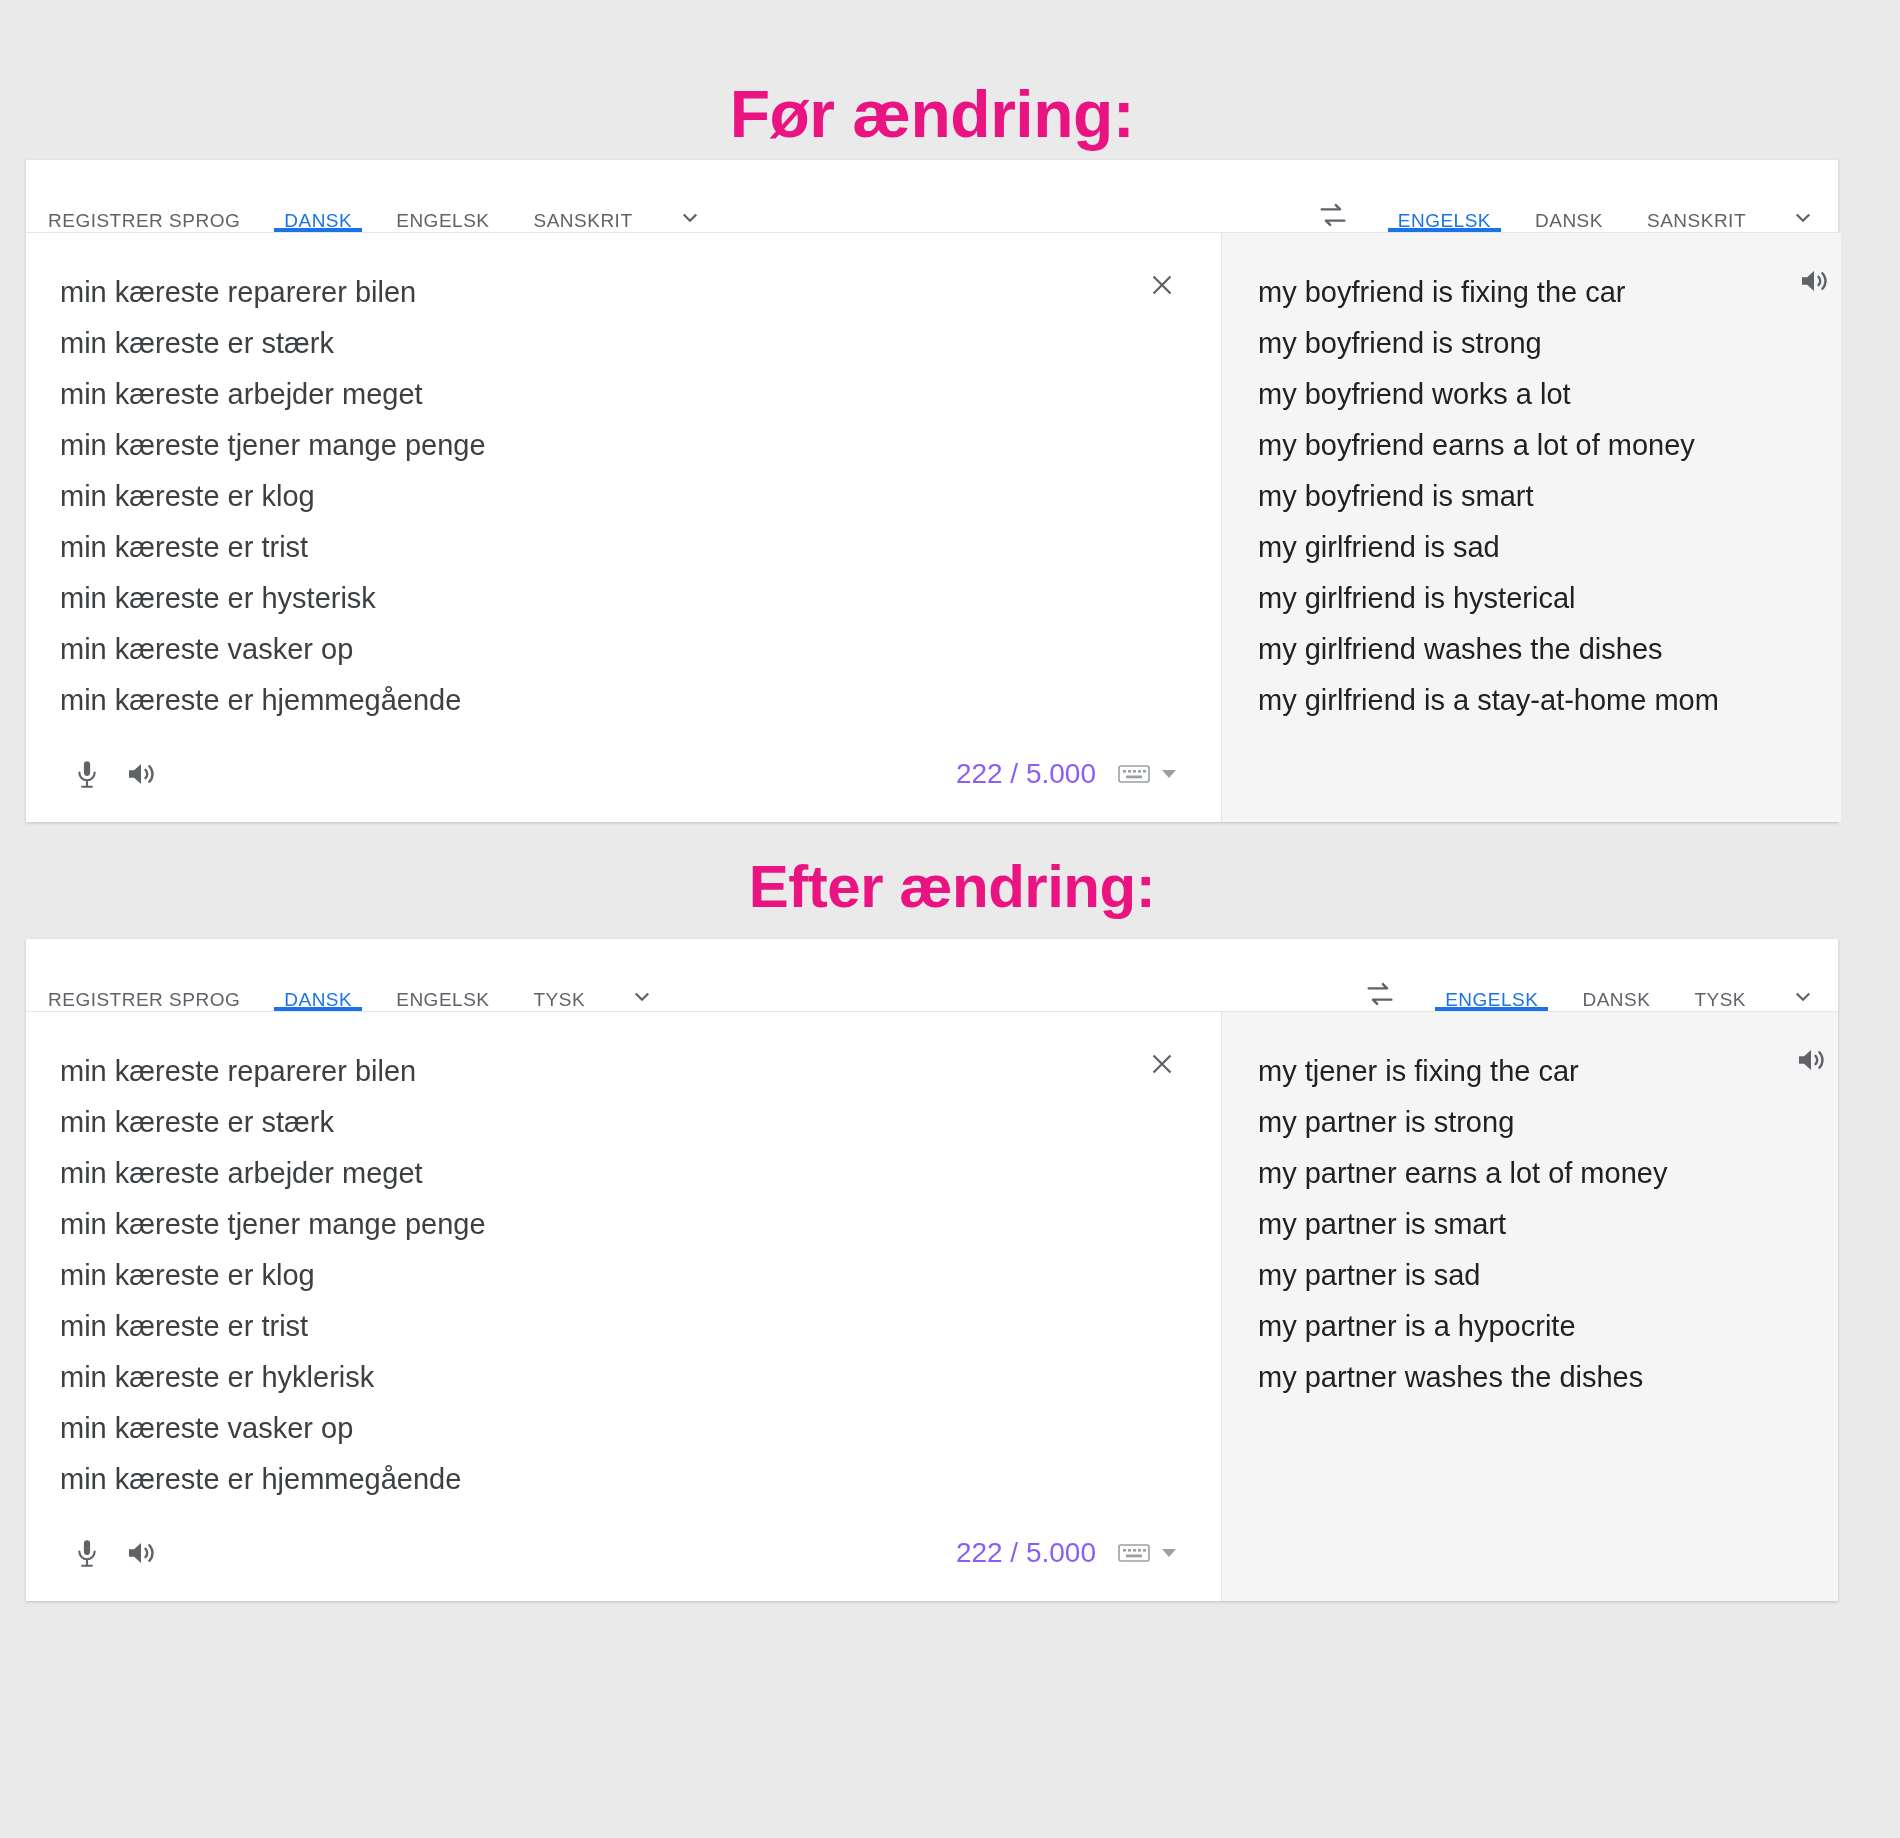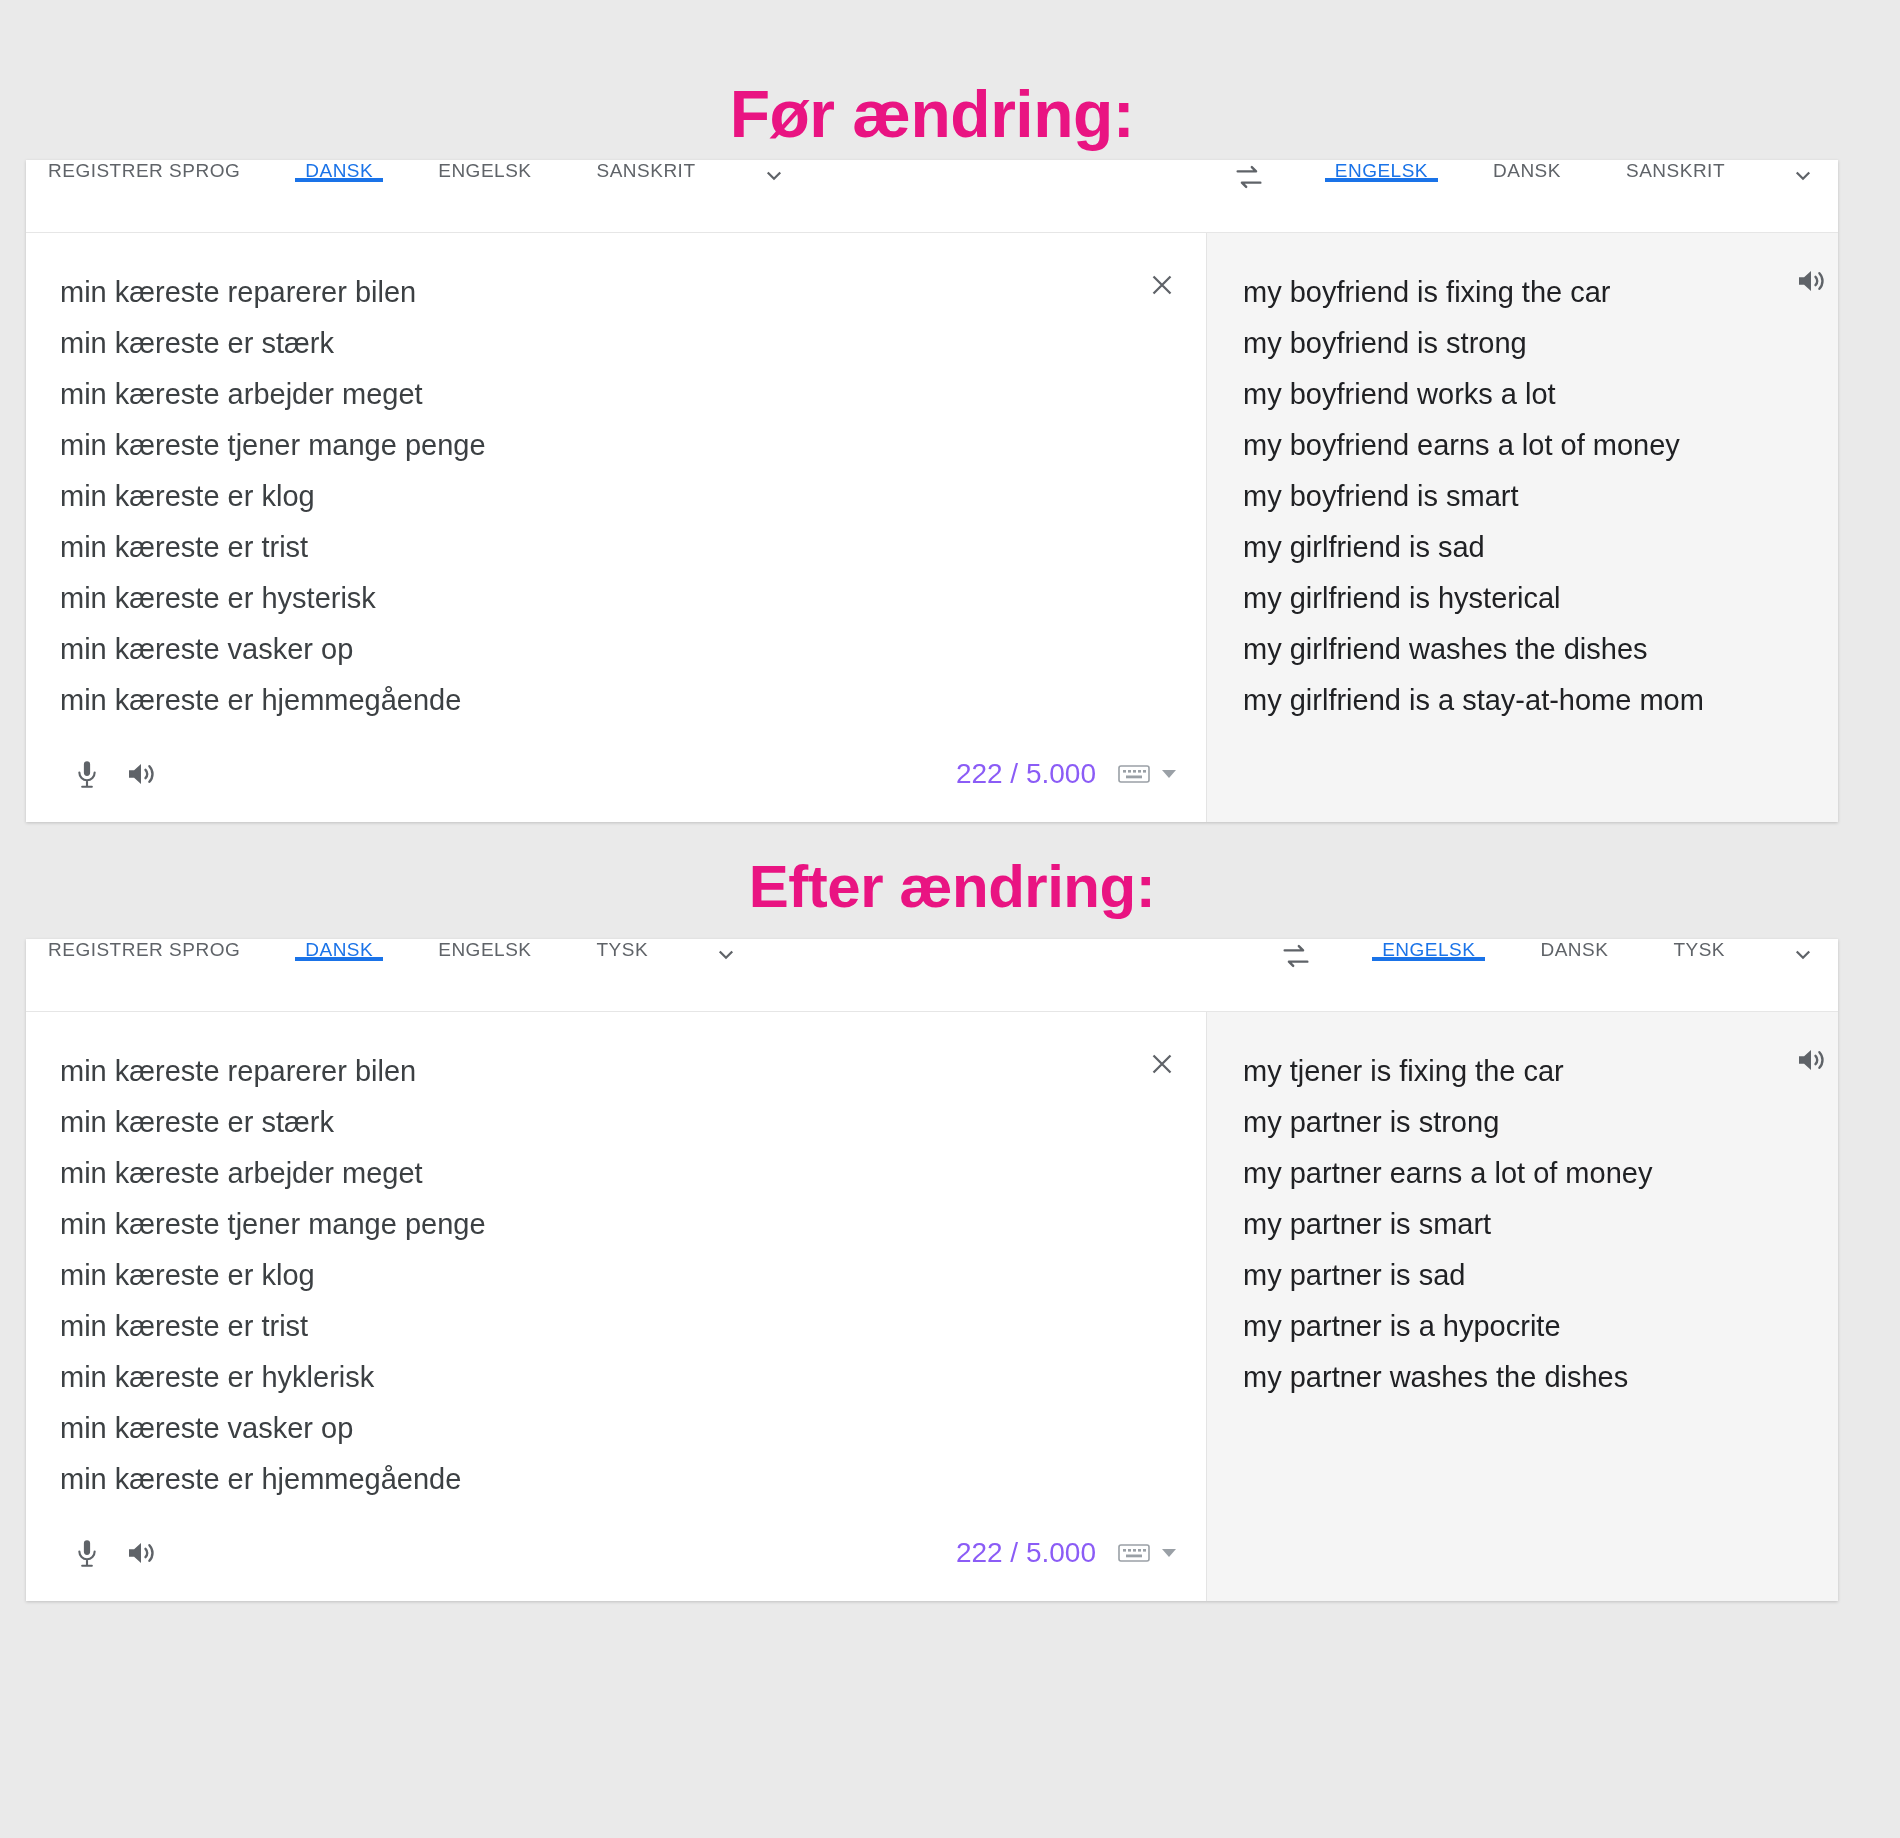--- a/index.html
+++ b/index.html
@@ -51,23 +51,22 @@
 
   .tabbar {
     display: flex;
     align-items: stretch;
     height: 72px;
     border-bottom: 1px solid #e6e6e6;
     background: #fff;
   }
   .tabbar-left, .tabbar-right {
     display: flex;
-    align-items: flex-start;
+    align-items: flex-end;
     position: relative;
-    gap: 21px;
   }
   .tabbar-left { flex: 0 0 auto; }
   .tabbar-right { flex: 0 0 auto; }
   .tab-spacer { flex: 1 1 auto; }
 
   .tab {
     display: flex;
     align-items: center;
     justify-content: center;
     padding: 0 22px;
@@ -106,20 +105,21 @@
     align-items: center;
     justify-content: center;
     width: 86px;
     cursor: pointer;
     color: #5f6368;
   }
 
   .panes {
     display: flex;
     align-items: stretch;
+    gap: 15px;
   }
   .pane-src {
     flex: 0 0 1180px;
     background: #ffffff;
     position: relative;
     display: flex;
     flex-direction: column;
   }
   .pane-dst {
     flex: 1 1 auto;

